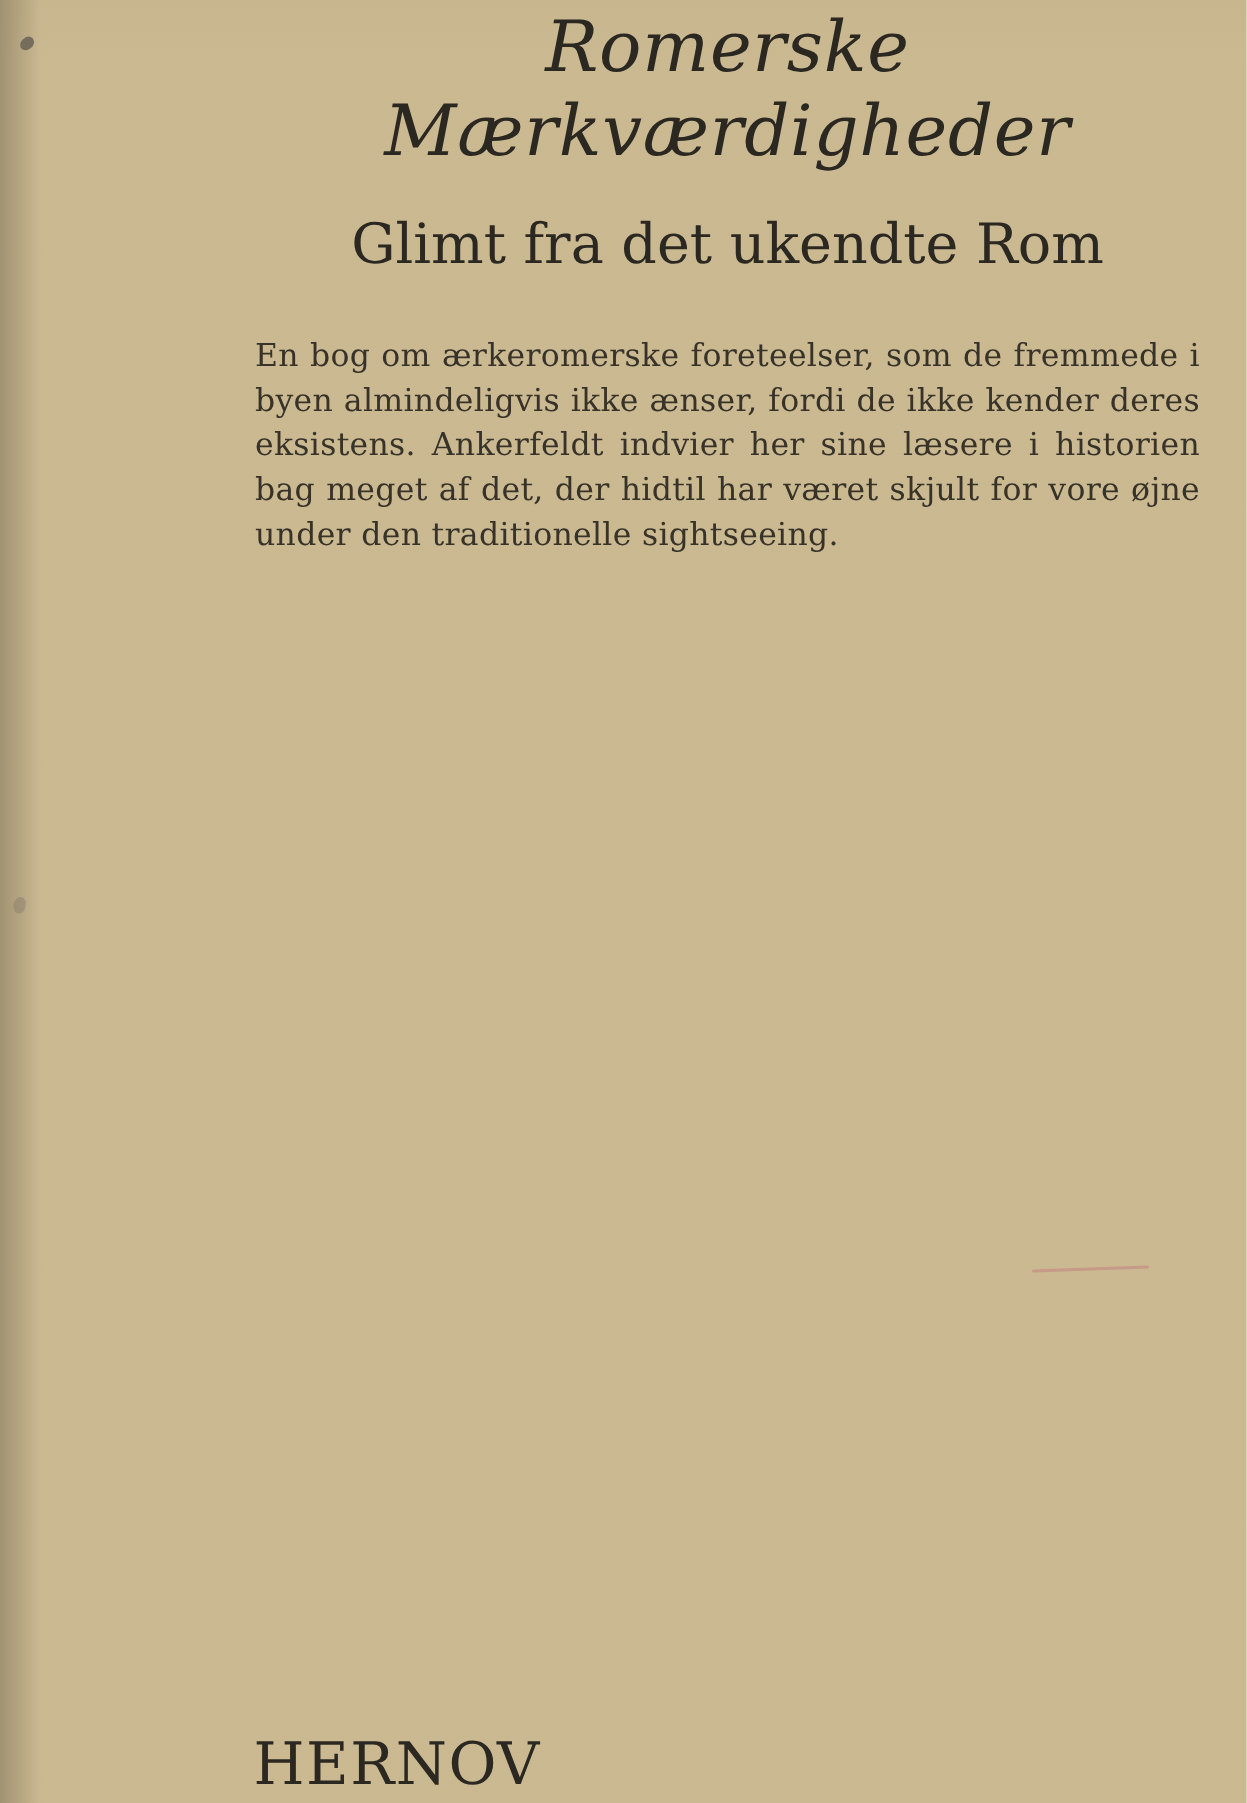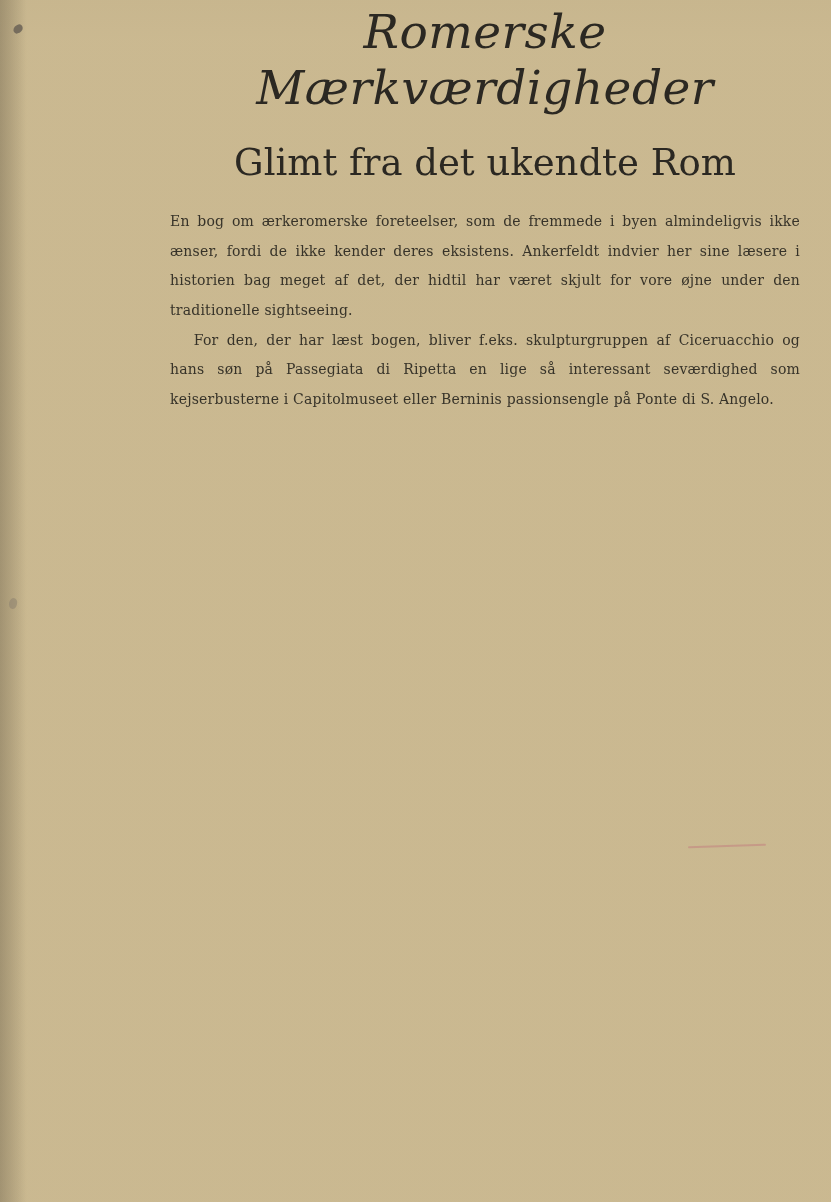--- a/index.html
+++ b/index.html
@@ -70,22 +70,22 @@
   }
   .subtitle {
     margin: 24px 0 0 0;
     font-size: 37px;
     line-height: 1.2;
     font-weight: 400;
     text-align: center;
     color: #2b2822;
   }
   .blurb {
-    margin-top: 22px;
-    font-size: 14px;
+    margin-top: 38px;
+    font-size: 21px;
     line-height: 29.6px;
     text-align: justify;
     color: #373329;
     letter-spacing: 0.2px;
   }
   .blurb p { margin: 0; }
   .blurb p.indent { text-indent: 1.7em; }
   .publisher {
     position: absolute;
     left: 169px;
@@ -104,17 +104,17 @@
   <div class="edge-shadow"></div>
   <div class="speck speck-1"></div>
   <div class="speck speck-2"></div>
   <div class="scratch"></div>
 
   <div class="content">
     <h1 class="title">Romerske Mærkværdigheder</h1>
     <h2 class="subtitle">Glimt fra det ukendte Rom</h2>
     <div class="blurb">
       <p>En bog om ærkeromerske foreteelser, som de fremmede i byen almindeligvis ikke ænser, fordi de ikke kender deres eksistens. Ankerfeldt indvier her sine læsere i historien bag meget af det, der hidtil har været skjult for vore øjne under den traditionelle sightseeing.</p>
-      <p class="indent">For den, der har læst bogen, bliver f.eks. skulpturgruppen af Ciceruacchio og hans søn på Passegiata di Ripetta en lige så interessant seværdighed som kejserbusterne i Capitolmuseet eller Berninis passionsengle på Ponte di S. Angelo.</p>
     </div>
   </div>
 
+  <div class="publisher">HERNOV</div>
 </div>
 
 </body></html>

